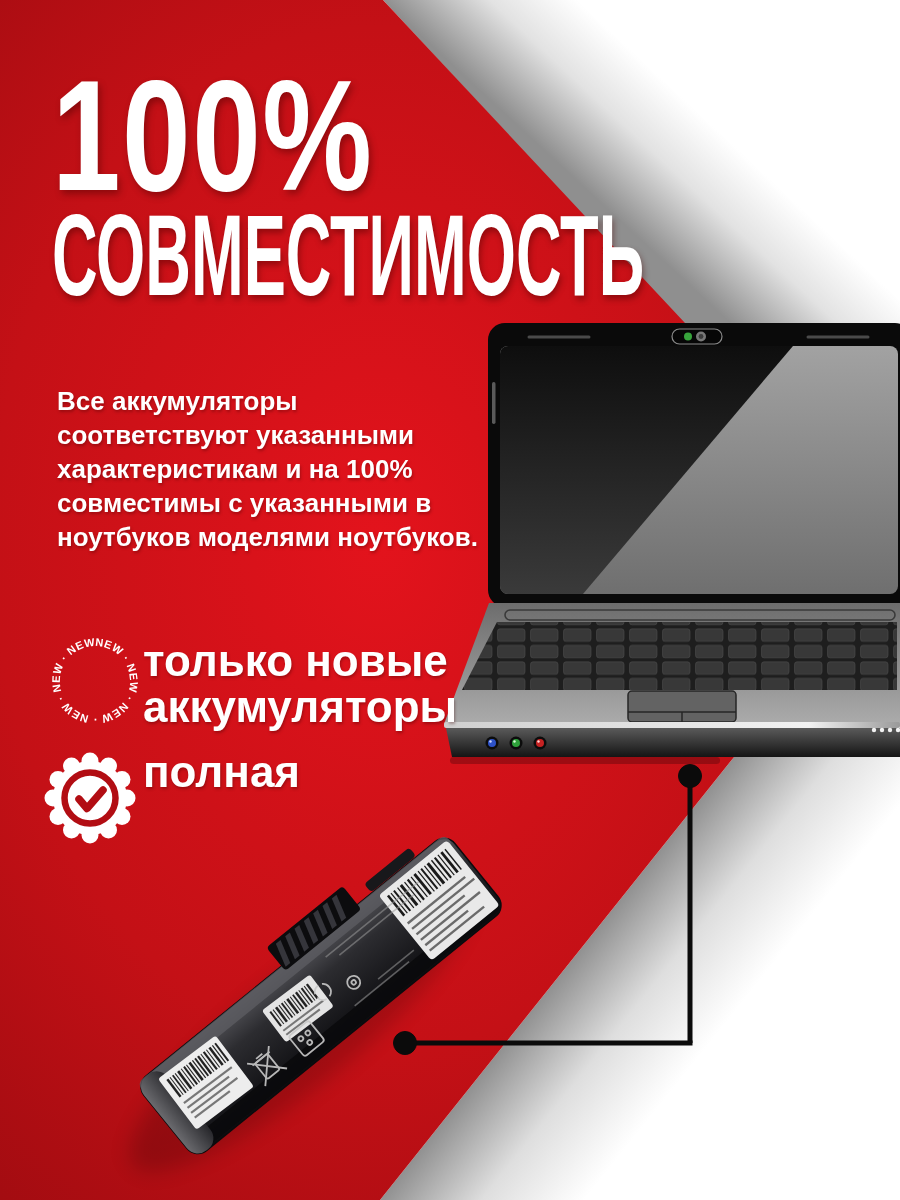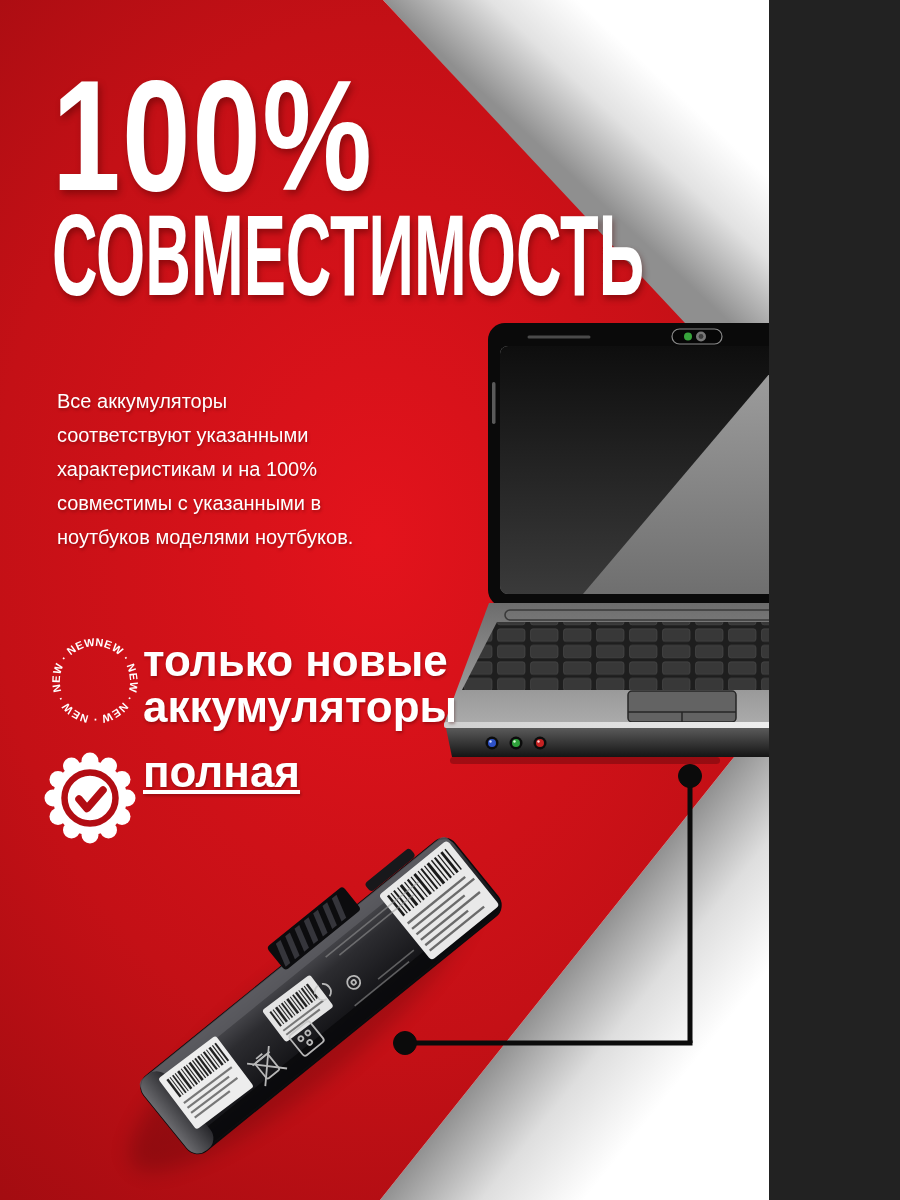--- a/index.html
+++ b/index.html
@@ -1,41 +1,41 @@
 <!DOCTYPE html>
 <html><head>
 <meta charset="utf-8">
 <style>
   html,body{margin:0;padding:0;background:#222;}
   .stage{
-    position:relative;width:760px;height:1200px;overflow:hidden;
-    background:#737373;font-family:"Liberation Sans",sans-serif;padding-left:9px;
+    position:relative;width:900px;height:1200px;overflow:hidden;
+    background:#737373;font-family:"Liberation Sans",sans-serif;
     -webkit-font-smoothing:antialiased;
   }
   .bg-art{position:absolute;left:0;top:0;width:900px;height:1200px;}
   .txt{position:absolute;color:#fff;white-space:nowrap;}
   .headline-percent{
     left:52px;top:56px;font-size:158px;font-weight:bold;line-height:158px;
     letter-spacing:2px;transform:scaleX(.78);transform-origin:left top;
     text-shadow:3px 4px 8px rgba(70,0,0,.45);
   }
   .headline-compat{
     left:52px;top:198px;font-size:115px;font-weight:bold;line-height:115px;
     transform:scaleX(.55);transform-origin:left top;
     text-shadow:3px 4px 8px rgba(70,0,0,.45);
   }
   .description{
-    left:57px;top:384px;font-size:20px;font-weight:normal;line-height:34px;
+    left:57px;top:384px;font-size:26px;font-weight:bold;line-height:34px;
     text-shadow:1px 2px 3px rgba(60,0,0,.35);
   }
   .description span{display:block;}
   .feat-label{font-size:44px;font-weight:bold;text-shadow:1px 2px 3px rgba(60,0,0,.35);}
   .feat-label span{display:block;}
   .feat-new-label{left:143px;top:638px;line-height:46px;}
-  .feat-war-label{left:143px;top:748px;line-height:48px;text-decoration:underline;}
+  .feat-war-label{left:143px;top:748px;line-height:48px;}
   .stamp-svg{position:absolute;left:45px;top:631px;width:100px;height:100px;}
   .seal-svg{position:absolute;left:42px;top:750px;width:96px;height:96px;}
   .stamp-text{fill:#ffffff;font-family:"Liberation Sans",sans-serif;font-weight:bold;font-size:11px;letter-spacing:.5px;}
 </style>
 </head>
 <body>
 
 <div class="stage">
 
   <svg class="bg-art" viewBox="0 0 900 1200" aria-hidden="true">

